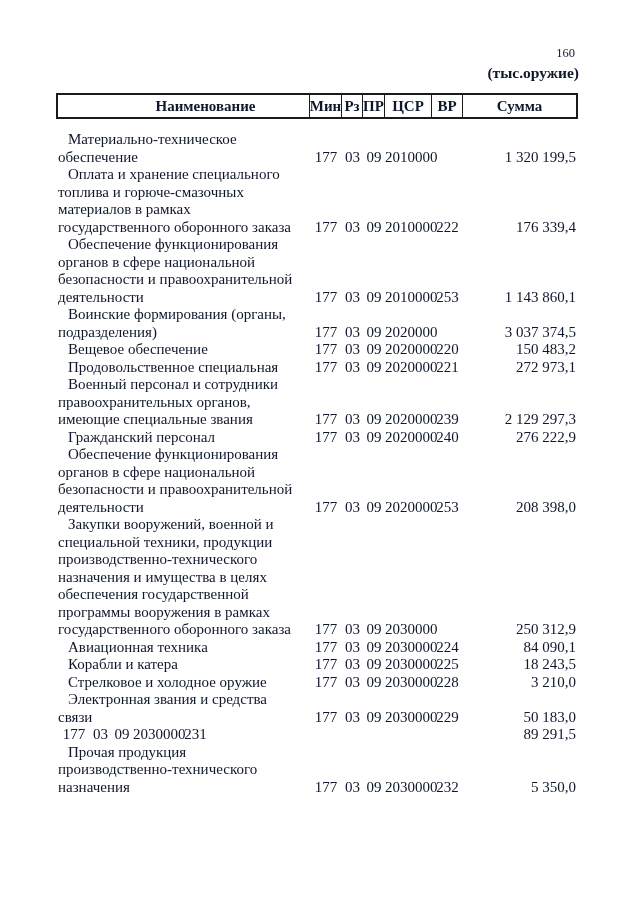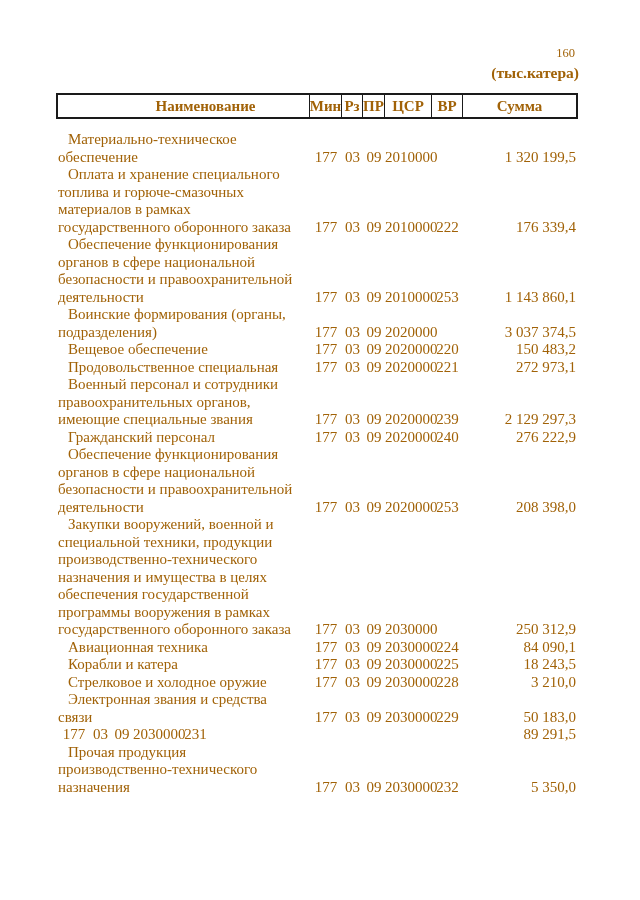--- a/index.html
+++ b/index.html
@@ -5,21 +5,21 @@
   html, body {
     margin: 0;
     padding: 0;
     background: #ffffff;
   }
   .page {
     position: relative;
     width: 640px;
     height: 900px;
     background: #ffffff;
-    color: #a16207;
+    color: #0f172a;
     font-family: "Liberation Serif", "DejaVu Serif", serif;
     overflow: hidden;
   }
   .page-number {
     position: absolute;
     top: 46px;
     right: 65px;
     font-size: 12.5px;
     line-height: 14px;
   }
@@ -89,21 +89,21 @@
   .cell-vr  { width: 31px; text-align: center; white-space: nowrap; }
   .cell-sum { flex: 1; text-align: right; white-space: nowrap; }
 </style>
 </head>
 <body>
 
 <div class="page">
 
   <div class="page-number">160</div>
 
-  <div class="units-label">(тыс.катера)</div>
+  <div class="units-label">(тыс.оружие)</div>
 
   <div class="thead">
     <div class="hcell h-name">Наименование</div>
     <div class="hcell h-min">Мин</div>
     <div class="hcell h-rz">Рз</div>
     <div class="hcell h-pr">ПР</div>
     <div class="hcell h-csr">ЦСР</div>
     <div class="hcell h-vr">ВР</div>
     <div class="hcell h-sum">Сумма</div>
   </div>

